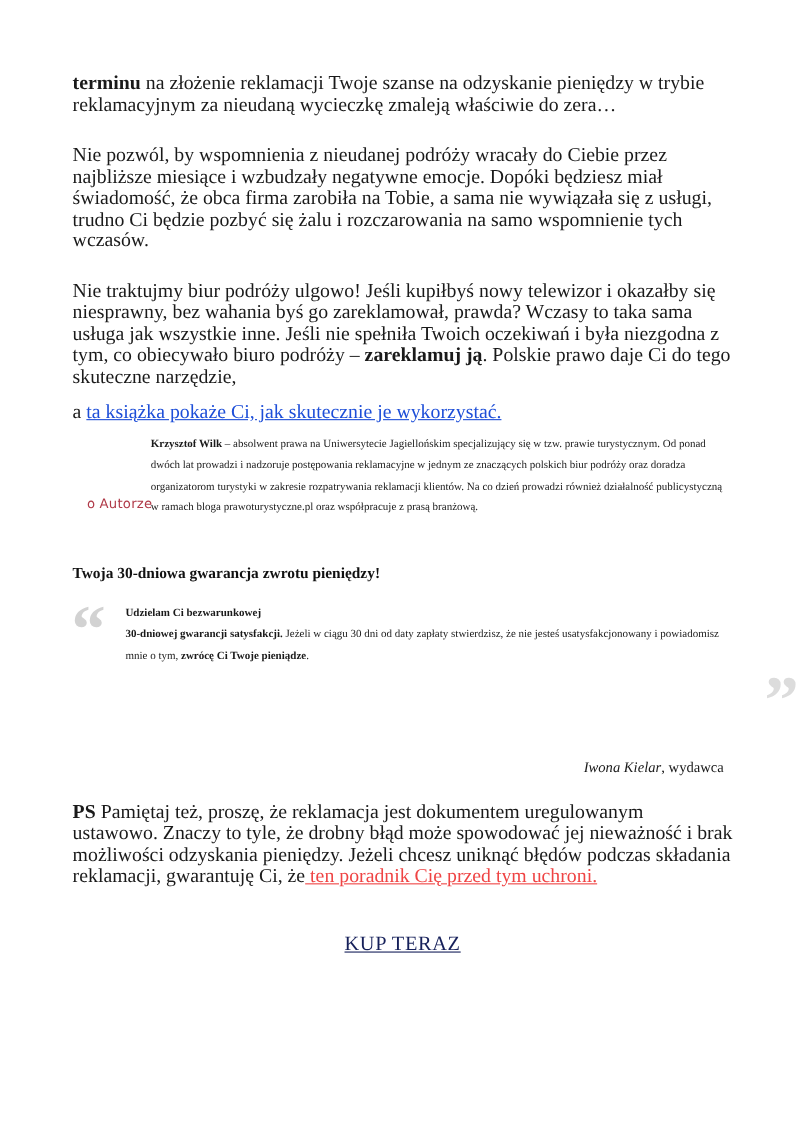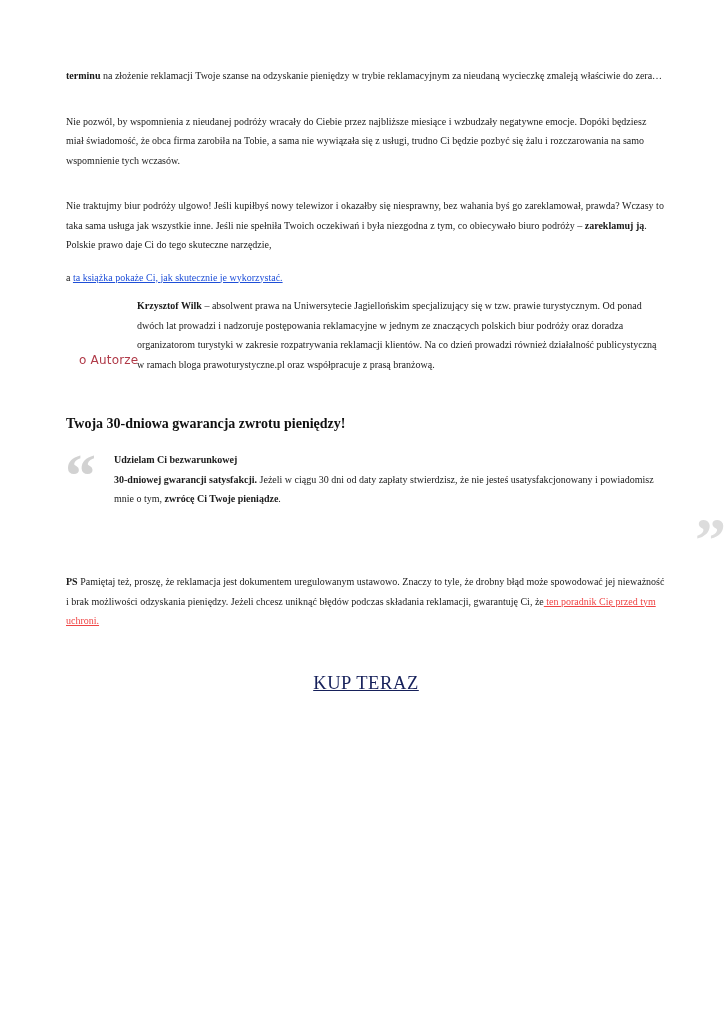--- a/index.html
+++ b/index.html
@@ -24,21 +24,21 @@
     background: #ffffff;
   }
   .content {
     position: absolute;
     left: 66px;
     top: 66px;
     width: 600px;
   }
   p.body-par {
     margin: 0 0 0 0;
-    font-size: 10px;
+    font-size: 18px;
     line-height: 19.5px;
     text-align: left;
     color: #1a1a1a;
   }
   .gap-lg { height: 26px; }
   .gap-md { height: 22px; }
   .gap-sm { height: 13px; }
   b, strong { font-weight: bold; }
 
   a.doc-link {
@@ -168,20 +168,21 @@
     <div class="gap-md"></div>
 
     <h2 class="guarantee-title">Twoja 30-dniowa gwarancja zwrotu pieniędzy!</h2>
 
     <div class="quote-block">
       <span class="quote-mark-open">“</span>
       <span class="quote-mark-close">”</span>
       <div class="quote-text"><b>Udzielam Ci bezwarunkowej</b><br><b>30-dniowej gwarancji satysfakcji.</b><span> Jeżeli w ciągu 30 dni od daty zapłaty stwierdzisz, że nie jesteś usatysfakcjonowany i powiadomisz mnie o tym, </span><b>zwrócę Ci Twoje pieniądze</b><span>.</span></div>
     </div>
 
+    <div class="signature"><span class="sig-name">Iwona Kielar</span><span>, wydawca</span></div>
 
     <div class="gap-md"></div>
 
     <p class="body-par"><b>PS</b><span> Pamiętaj też, proszę, że reklamacja jest dokumentem uregulowanym ustawowo. Znaczy to tyle, że drobny błąd może spowodować jej nieważność i brak możliwości odzyskania pieniędzy. Jeżeli chcesz uniknąć błędów podczas składania reklamacji, gwarantuję Ci, że</span><a class="doc-link" href="#"> ten poradnik Cię przed tym uchroni.</a></p>
 
     <div class="cta-wrap">
       <a class="cta-link" href="#">KUP TERAZ</a>
     </div>
 
   </div>

